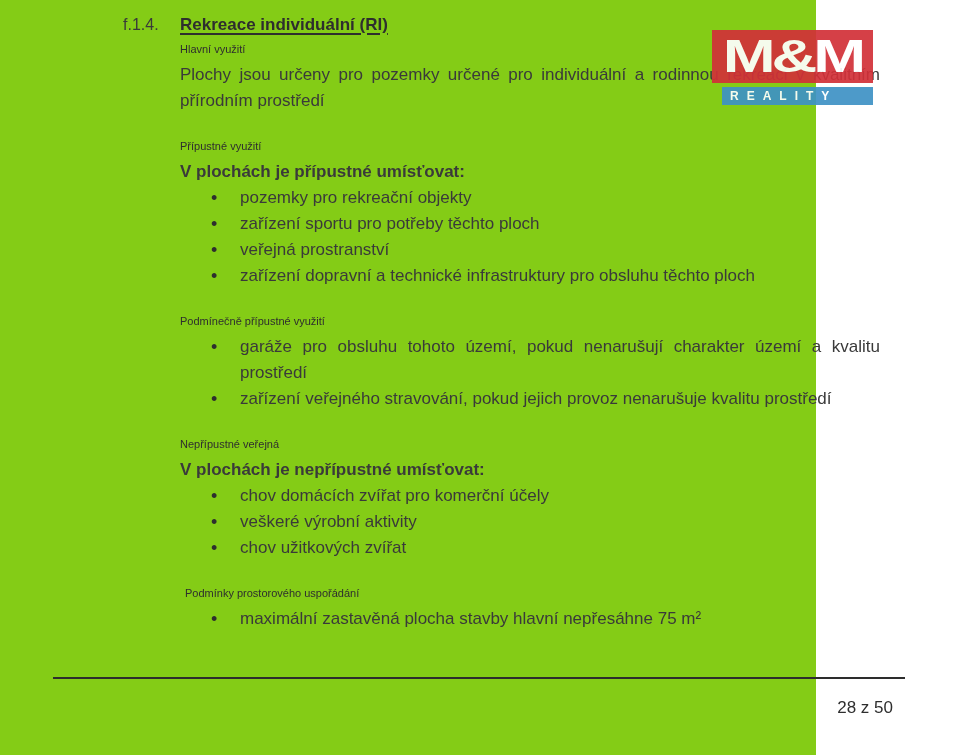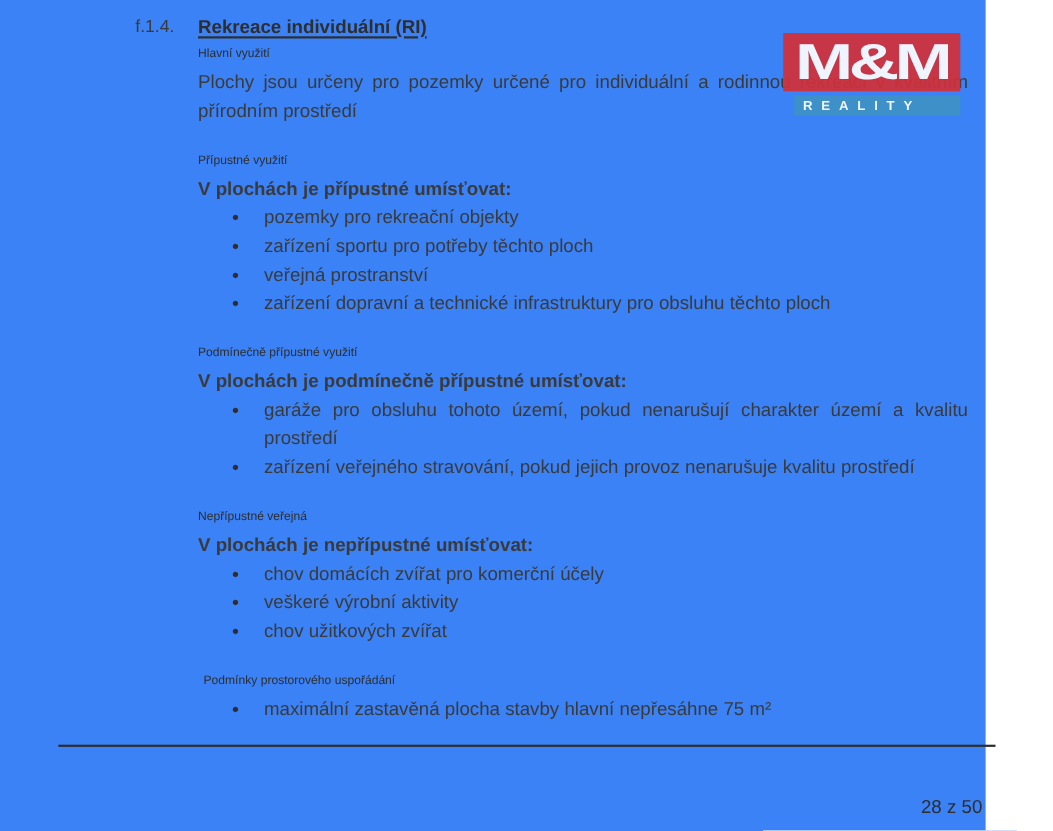--- a/index.html
+++ b/index.html
@@ -4,21 +4,21 @@
 <style>
   html, body { margin: 0; padding: 0; background: #ffffff; }
   body {
     width: 957px; height: 755px;
     font-family: "Liberation Sans", "DejaVu Sans", sans-serif;
     color: #3a3a3a;
     font-size: 17px;
     position: relative;
     overflow: hidden;
   }
-  .page { position: relative; width: 896px; height: 755px; background: #3b82f6; }
+  .page { position: relative; width: 816px; height: 755px; background: #84cc16; }
 
   .sec-num {
     position: absolute; left: 123px; top: 12px;
     font-size: 16px; line-height: 25px; color: #3a3a3a;
   }
 
   .content {
     position: absolute; left: 180px; top: 12px; width: 700px;
   }
 
@@ -71,21 +71,21 @@
     font-size: 12px; font-weight: bold; letter-spacing: 8px;
     line-height: 18px; text-align: left; padding-left: 8px;
     margin-top: 4px;
   }
 
   .footer-line {
     position: absolute; left: 53px; top: 677px; width: 852px; height: 2px;
     background: #2d2d2d;
   }
   .page-number {
-    position: absolute; left: 693px; top: 722px; width: 200px;
+    position: absolute; left: 693px; top: 696px; width: 200px;
     text-align: right; font-size: 17px; line-height: 24px; color: #2e2e2e;
   }
 </style>
 </head>
 <body>
 
 <div class="page">
 
   <span class="sec-num">f.1.4.</span>
 
@@ -102,21 +102,20 @@
       <ul class="bullets">
         <li>pozemky pro rekreační objekty</li>
         <li>zařízení sportu pro potřeby těchto ploch</li>
         <li>veřejná prostranství</li>
         <li>zařízení dopravní a technické infrastruktury pro obsluhu těchto ploch</li>
       </ul>
     </div>
 
     <div class="block">
       <div class="sub-heading">Podmínečně přípustné využití</div>
-      <div class="lead">V plochách je podmínečně přípustné umísťovat:</div>
       <ul class="bullets">
         <li class="justify">garáže pro obsluhu tohoto území, pokud nenarušují charakter území a kvalitu prostředí</li>
         <li>zařízení veřejného stravování, pokud jejich provoz nenarušuje kvalitu prostředí</li>
       </ul>
     </div>
 
     <div class="block">
       <div class="sub-heading">Nepřípustné veřejná</div>
       <div class="lead">V plochách je nepřípustné umísťovat:</div>
       <ul class="bullets">

